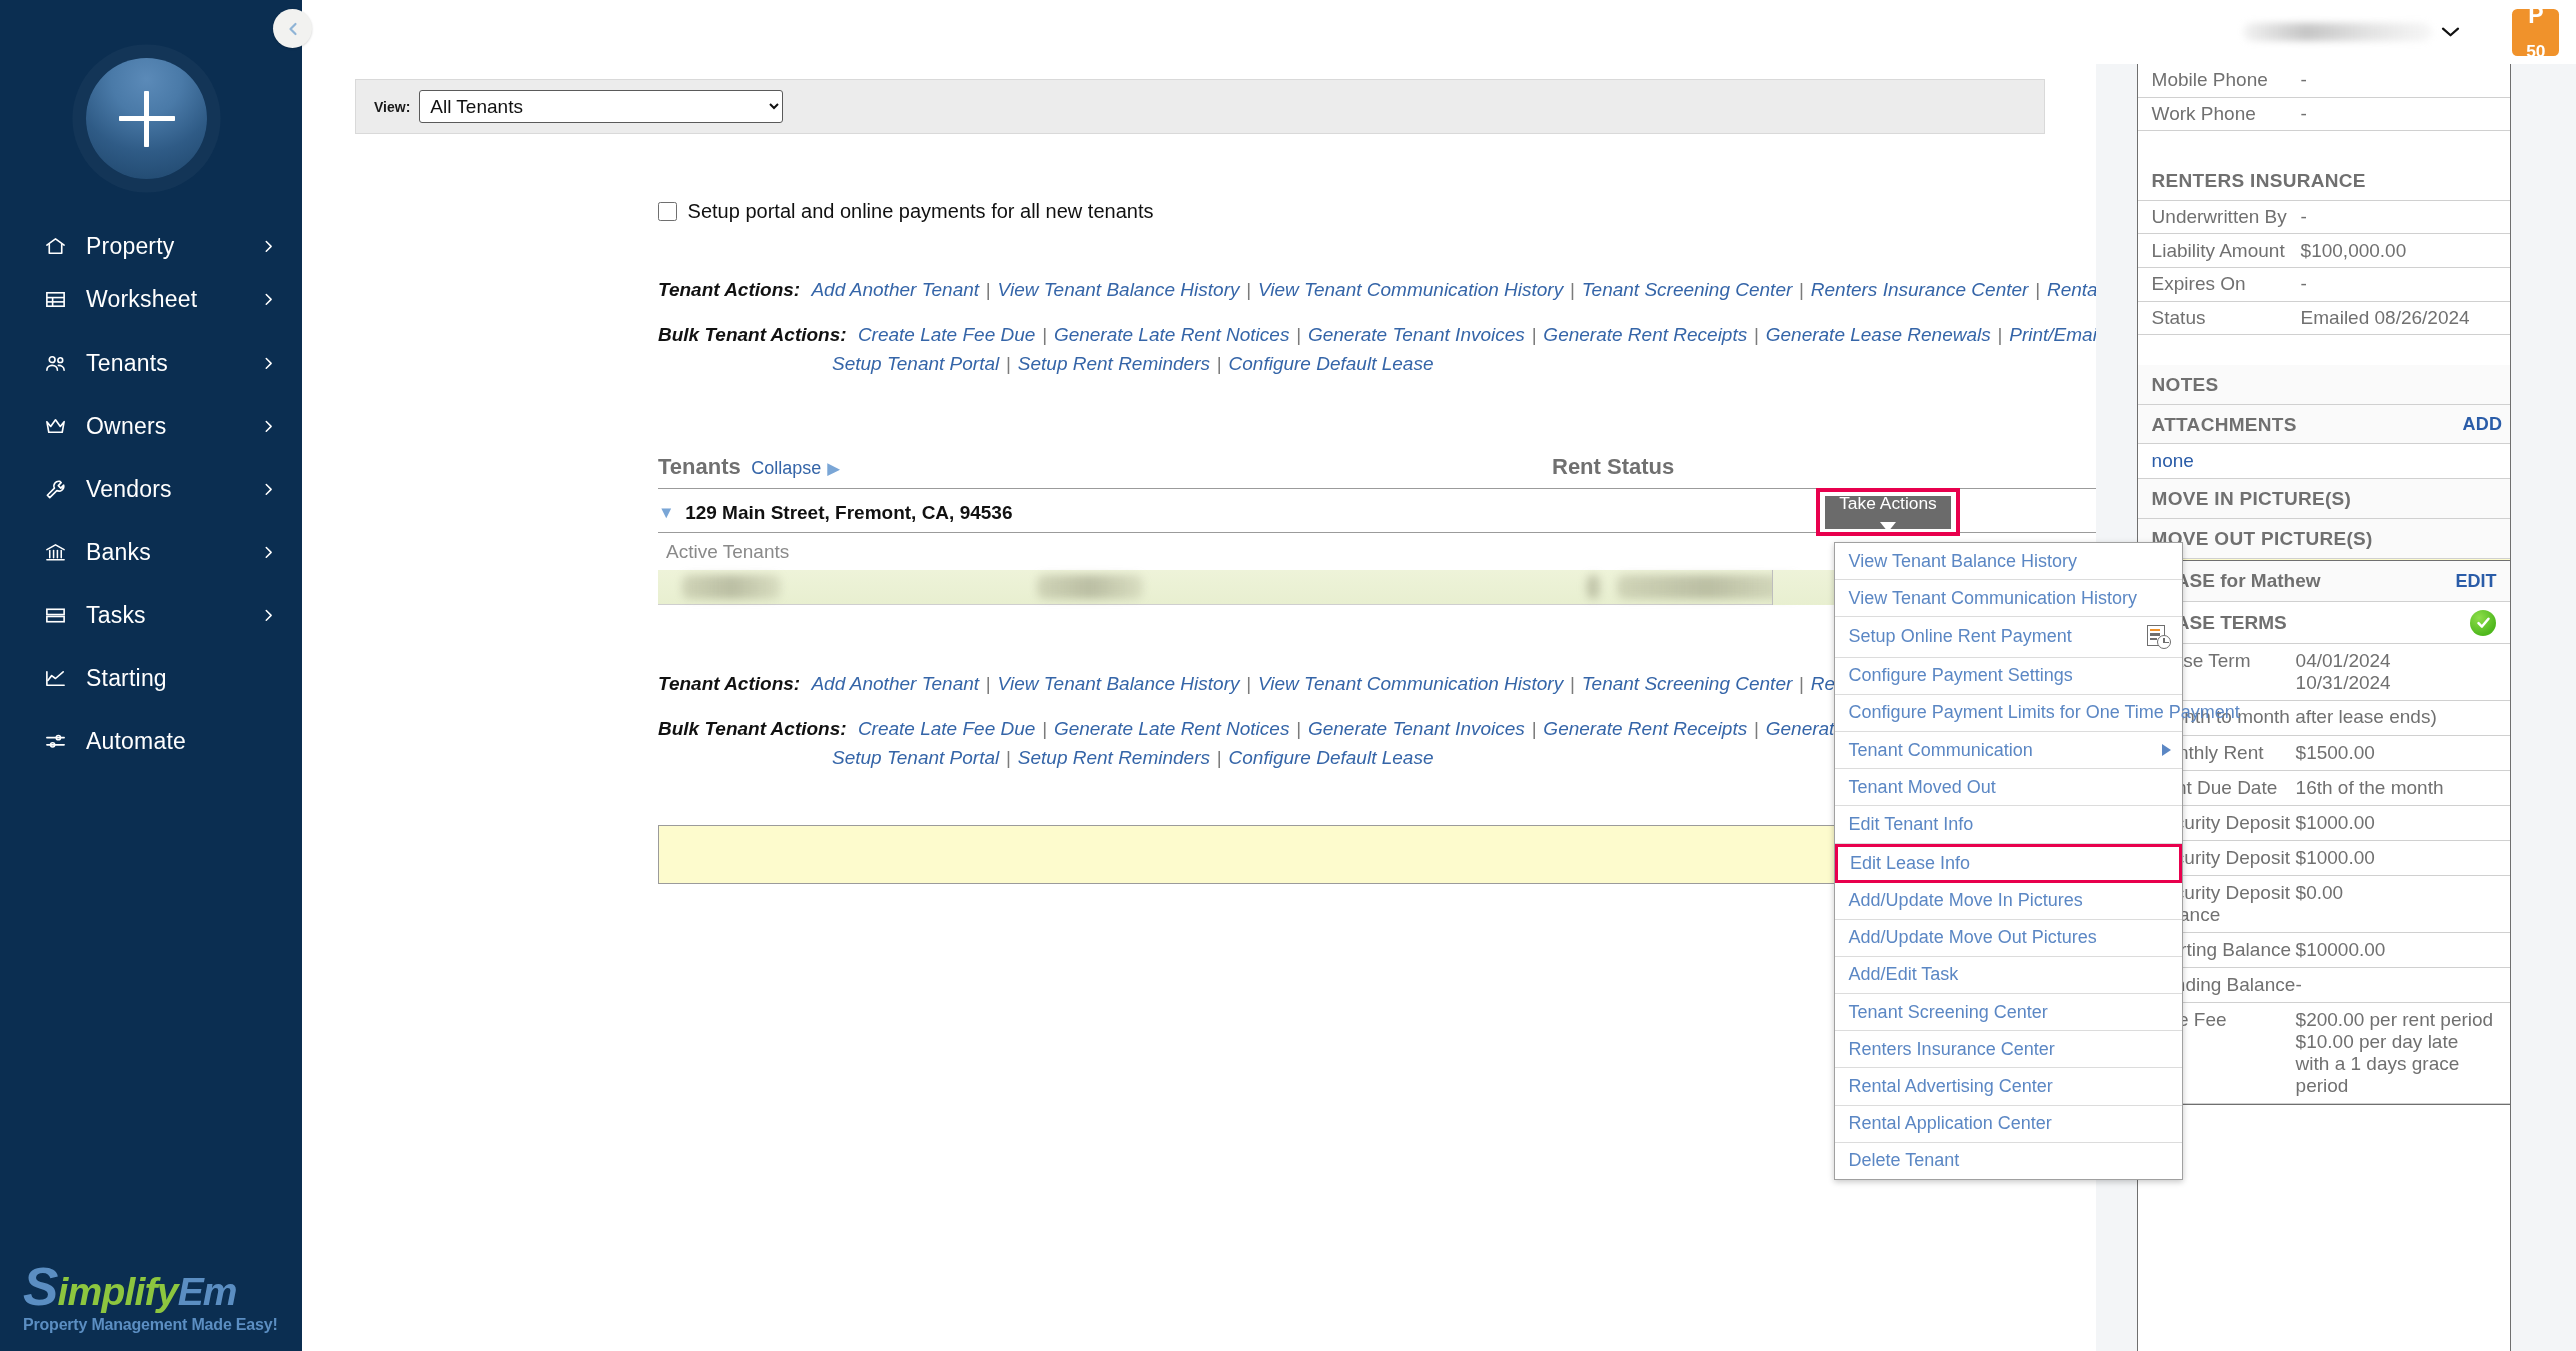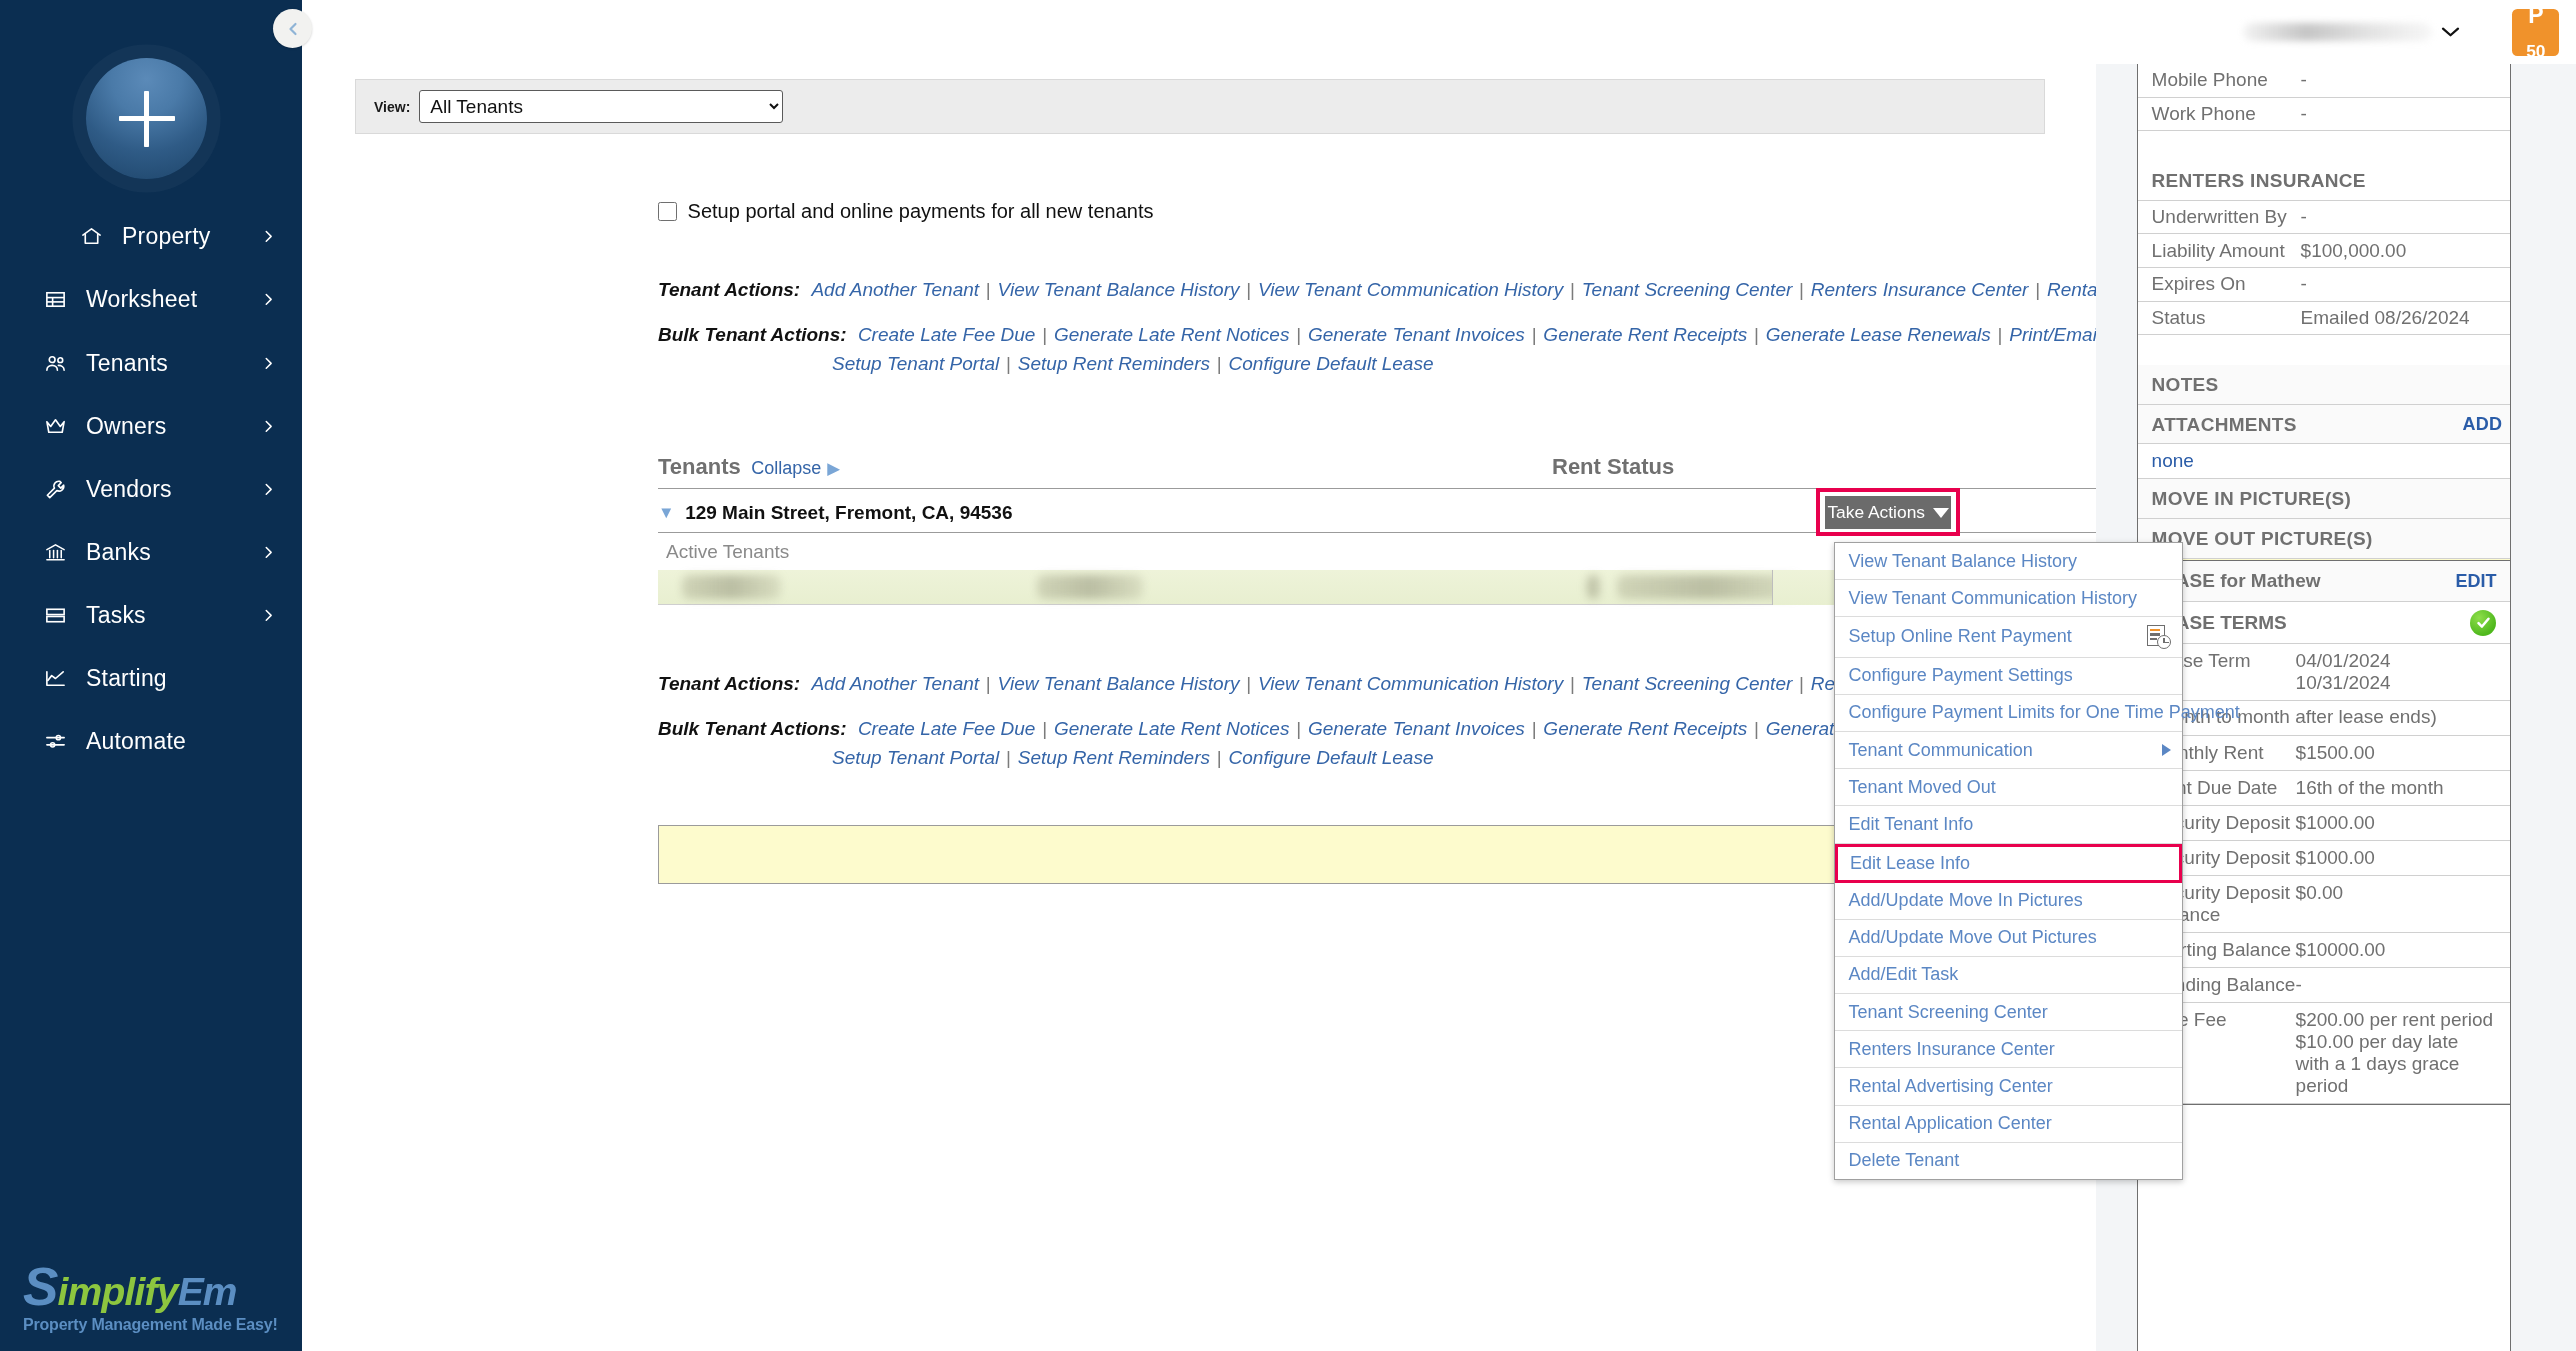--- a/index.html
+++ b/index.html
@@ -207,21 +207,21 @@
 
   
   #take-actions-wrap { position:absolute; left:1825px; top:496px; z-index:70; }
   #take-actions-hl {
     position:absolute; left:-9px; top:-7.6px; width:144px; height:48px;
     border:4.5px solid #e8004d; background:transparent; pointer-events:none;
   }
   #take-actions-btn {
     position:relative; width:126px; height:33px; background:#6b6b6b; color:#fff;
     display:flex; align-items:center; justify-content:center; gap:7.6px;
-    font-size:17.4px; cursor:pointer; user-select:none;
+    font-size:17.4px; cursor:pointer; user-select:none;flex-direction:column;
   }
   #take-actions-btn .caret {
     width:0;height:0;border-left:8.3px solid transparent;border-right:8.3px solid transparent;border-top:10px solid #fff;
   }
 
   #dropdown {
     position:absolute; left:1834px; top:542px; width:349px;
     background:#fff; border:0.8px solid #a0a0a0; box-shadow:0 2.3px 6px rgba(0,0,0,.22);
     z-index:65;
   }
@@ -247,21 +247,21 @@
   .docclock .cl::before { content:""; position:absolute; left:5.3px; top:2.3px; width:1.5px; height:5.3px; background:#6e6e6e; }
   .docclock .cl::after  { content:""; position:absolute; left:6px; top:6px; width:4.5px; height:1.5px; background:#6e6e6e; }
 </style>
 </head>
 <body>
 
 <div id="sidebar">
   <div id="plus-circle"></div>
 
   <div id="nav-list">
-      <div class="nav-item" style="top: 214px; padding-left: 36px;">
+      <div class="nav-item" style="top: 224px;">
         <span class="nav-ico">
           <svg width="23" height="23" viewBox="0 0 24 24" fill="none" stroke="#fff" stroke-width="1.7" stroke-linecap="round" stroke-linejoin="round">
             <path d="M3 10.5 12 4l9 6.5"></path>
             <path d="M5.5 10v9h13v-9"></path>
           </svg>
         </span>
         <span class="nav-label">Property</span>
         <span class="nav-chev">
           <svg width="16.7" height="16.7" viewBox="0 0 24 24" fill="none" stroke="#fff" stroke-width="2.2" stroke-linecap="round" stroke-linejoin="round">
             <polyline points="9 5 16 12 9 19"></polyline>

